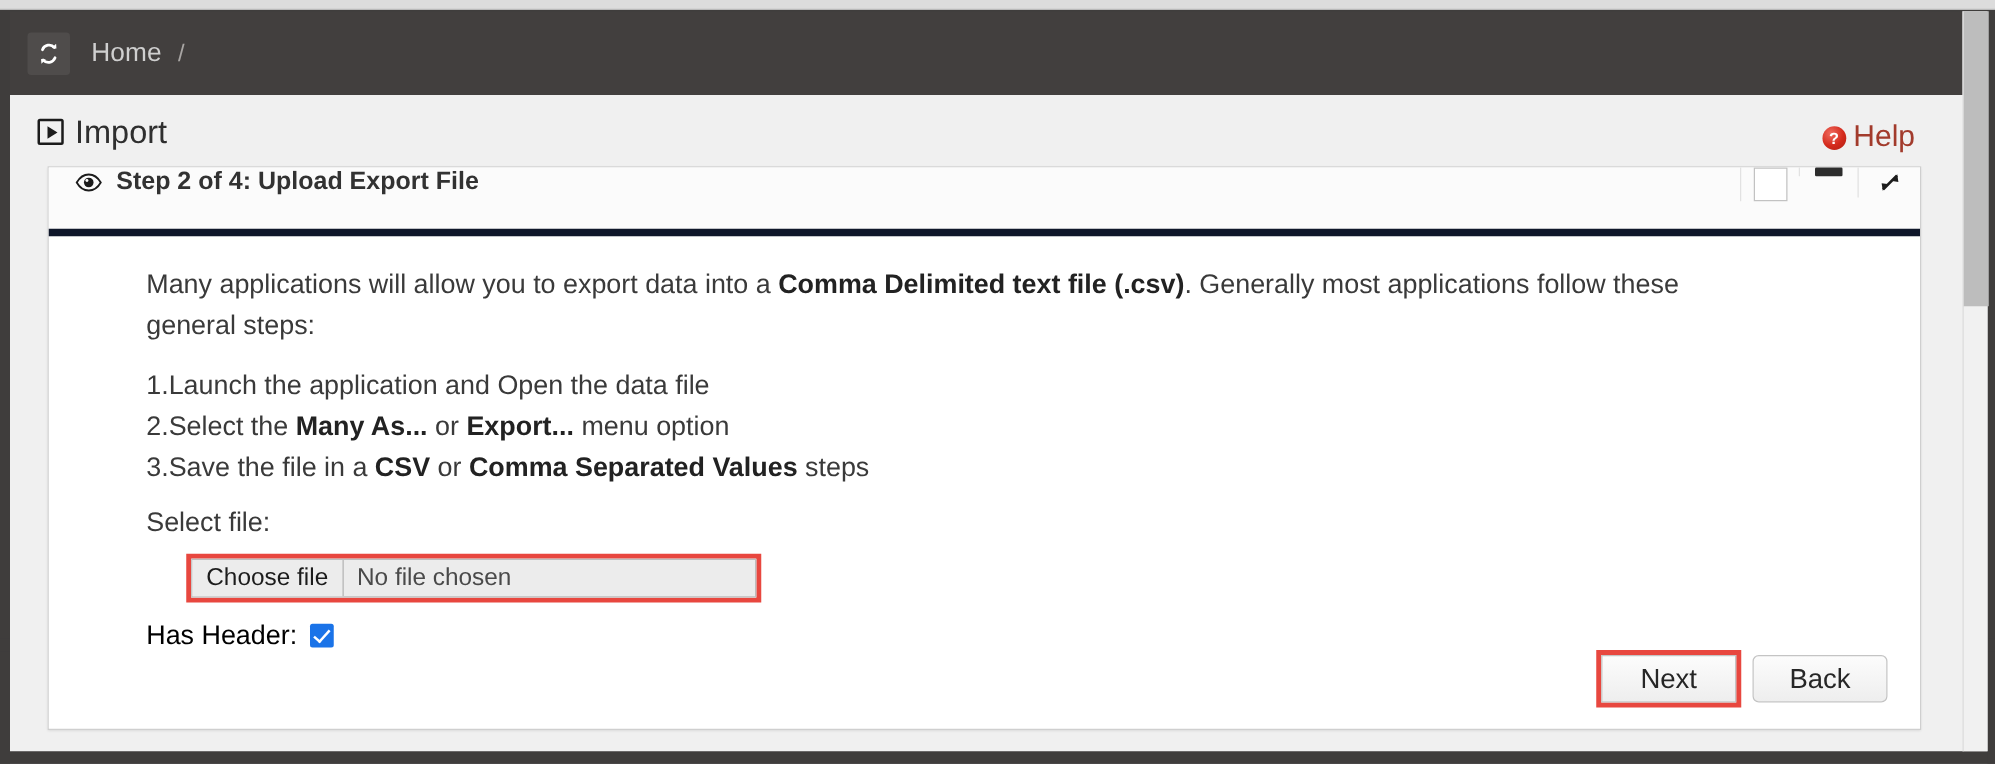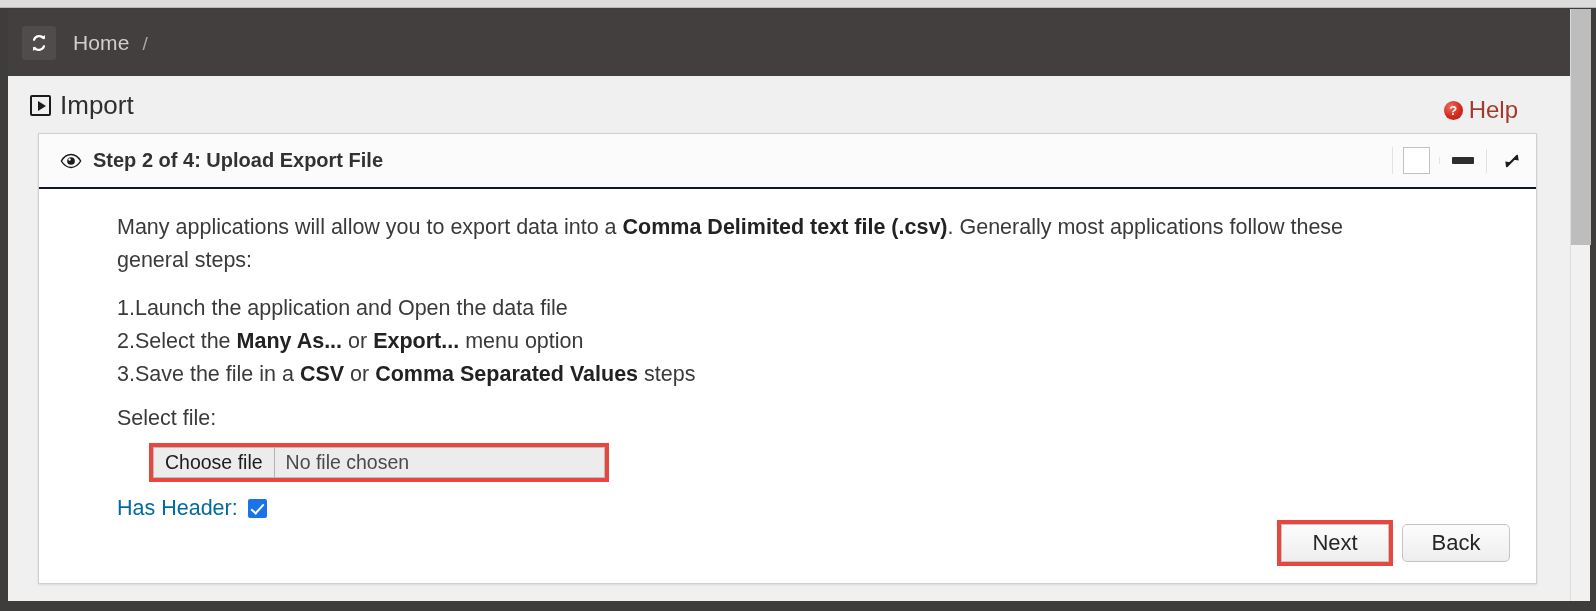--- a/index.html
+++ b/index.html
@@ -83,21 +83,21 @@
     position: absolute;
     top: 76px; left: 8px;
     width: 1582px; height: 525px;
     background: #f0f0f0;
   }
 
   
   .page-head {
     position: absolute;
     top: 14px; left: 22px;
-    right: 24px;
+    right: 10px;
     height: 44px;
   }
   .page-title {
     display: flex; align-items: center;
     gap: 9px;
     font-size: 26px;
     color: #2f2f2f;
     font-weight: 400;
   }
   .import-icon {
@@ -140,23 +140,23 @@
     position: absolute;
     top: 57px; left: 30px;
     width: 1499px; height: 451px;
     background: #ffffff;
     border: 1px solid #cfcfcf;
     box-shadow: 0 1px 2px rgba(0,0,0,.10);
   }
   .panel-header {
     height: 55px;
     background: #fbfbfb;
-    border-bottom: 2px solid #0f172a;
-    display: flex;
-    align-items: center;
+    border-bottom: 6px solid #0f172a;
+    display: flex;
+    align-items: flex-start;
   }
   .panel-header-title {
     display: flex; align-items: center;
     gap: 11px;
     padding-left: 21px;
     flex: 1 1 auto;
     font-size: 20px;
     font-weight: bold;
     color: #323232;
   }
@@ -240,21 +240,21 @@
     padding-left: 11px;
     color: #4a4a4a;
     line-height: 1;
   }
 
   .hasheader-row {
     display: flex;
     align-items: center;
     gap: 10px;
     font-size: 21.5px;
-    color: #0369a1;
+    color: #000000;
   }
   .checkbox {
     width: 19px; height: 19px;
     background: #1a73e8;
     border-radius: 2px;
     position: relative;
     flex: none;
     cursor: pointer;
   }
   .checkbox::after {

